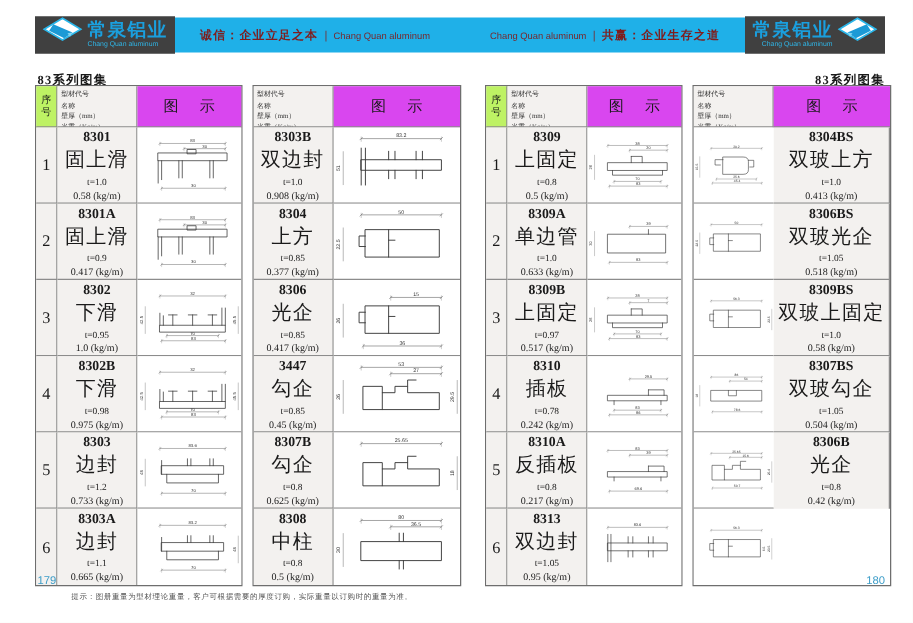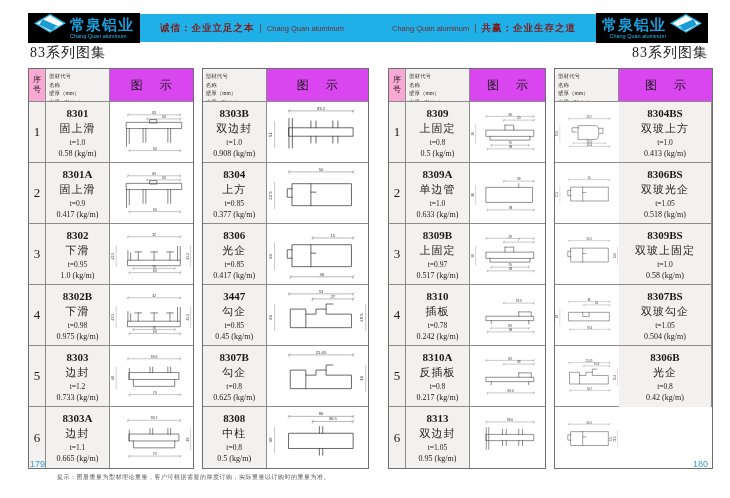--- a/index.html
+++ b/index.html
@@ -1,51 +1,51 @@
 <!DOCTYPE html>
 <html><head>
 <meta charset="utf-8">
 <style>
   html,body{margin:0;padding:0;background:#fbfbfa;}
   .sheet{position:relative;width:730px;height:498px;background:#ffffff;overflow:hidden;
          font-family:"Liberation Serif", serif;color:#1a1a1a;}
   
   .hdr{position:absolute;left:28px;right:22px;top:9px;height:38px;display:flex;align-items:center;}
-  .logo{display:flex;align-items:center;gap:4px;padding:0 6px;background:#000000;}
+  .logo{display:flex;align-items:center;gap:4px;padding:0 6px;background:#404040;}
   .logo .txt{display:flex;flex-direction:column;line-height:1;}
   .logo .cn{font-size:15px;font-weight:bold;color:#1a9fde;letter-spacing:1px;font-family:"Liberation Sans",sans-serif;}
   .logo .en{font-size:5.5px;color:#2fb6e8;margin-top:2px;font-family:"Liberation Sans",sans-serif;}
   .banner{flex:1;height:28px;background:#1fb0e8;display:flex;align-items:center;justify-content:space-between;
           padding:0 20px;color:#7f1d1d;font-family:"Liberation Sans",sans-serif;white-space:nowrap;}
   .slogan{display:flex;align-items:center;gap:5px;}
   .slogan .cn{font-size:9.5px;font-weight:bold;letter-spacing:1px;}
   .slogan .en{font-size:7.5px;opacity:.95;}
   .slogan .dv{font-size:9px;opacity:.85;}
   
-  .ptitle{position:absolute;top:44px;font-size:14px;font-weight:normal;letter-spacing:1px;}
+  .ptitle{position:absolute;top:57px;font-size:10px;font-weight:bold;letter-spacing:1px;}
   .ptitle.l{left:30px;} .ptitle.r{right:22px;}
   
   .page{position:absolute;top:68px;height:401px;display:flex;gap:8px;}
   .page.p0{left:28px;width:341px;} .page.p1{left:388px;width:325px;}
   .tbl{border:1px solid #6e6e6e;display:grid;grid-template-rows:33px repeat(6,61px);
        background:#fff;align-self:flex-start;}
   .tblA{flex:0 0 48%;grid-template-columns:17px 64px 1fr;}
   .tblB{flex:1;grid-template-columns:64px 1fr;}
   .cell{border-right:1px solid #8c8c8c;border-bottom:1px solid #8c8c8c;box-sizing:border-box;overflow:hidden;}
   .b0{border-bottom:none;} .r0{border-right:none;}
-  .hseq{background:#f9a8d4;font-size:8px;display:flex;align-items:center;justify-content:center;
+  .hseq{background:#bef264;font-size:8px;display:flex;align-items:center;justify-content:center;
         text-align:center;line-height:1.2;padding:2px;}
   .hinfo{background:#f3f1ef;font-size:5.5px;color:#333;padding:3px 3px;line-height:1.55;}
   .hdiag{background:#d946ef;display:flex;align-items:center;justify-content:center;
          font-size:12px;letter-spacing:7px;text-indent:7px;}
   .seq{background:#f3f1ef;display:flex;align-items:center;justify-content:center;font-size:13px;}
   .info{background:#f3f1ef;display:flex;flex-direction:column;align-items:center;justify-content:center;
         gap:2px;text-align:center;padding:2px 1px;}
   .info .code{font-size:11px;font-weight:bold;}
-  .info .nm{font-size:11px;letter-spacing:1px;}
+  .info .nm{font-size:16px;letter-spacing:1px;}
   .info .tk{font-size:7.5px;}
   .info .wt{font-size:8px;}
   .diag{background:#fff;display:flex;align-items:center;justify-content:center;}
   .diag svg{width:100%;height:100%;}
   
   .pgnum{position:absolute;top:459px;font-size:9px;font-weight:normal;color:#3d9dc8;
          font-family:"Liberation Sans",sans-serif;}
   .pgnum.l{left:30px;} .pgnum.r{right:22px;}
   .note{position:absolute;top:473px;left:57px;font-size:6px;color:#555;letter-spacing:.5px;}
 </style>

